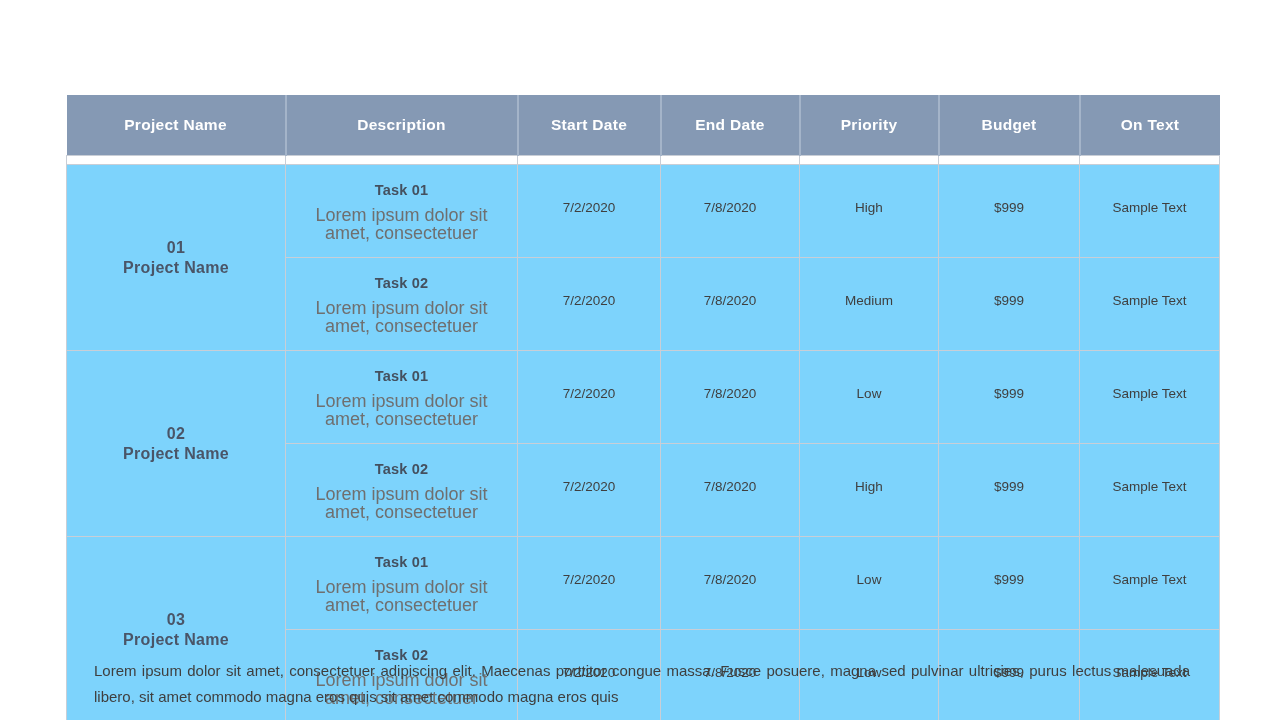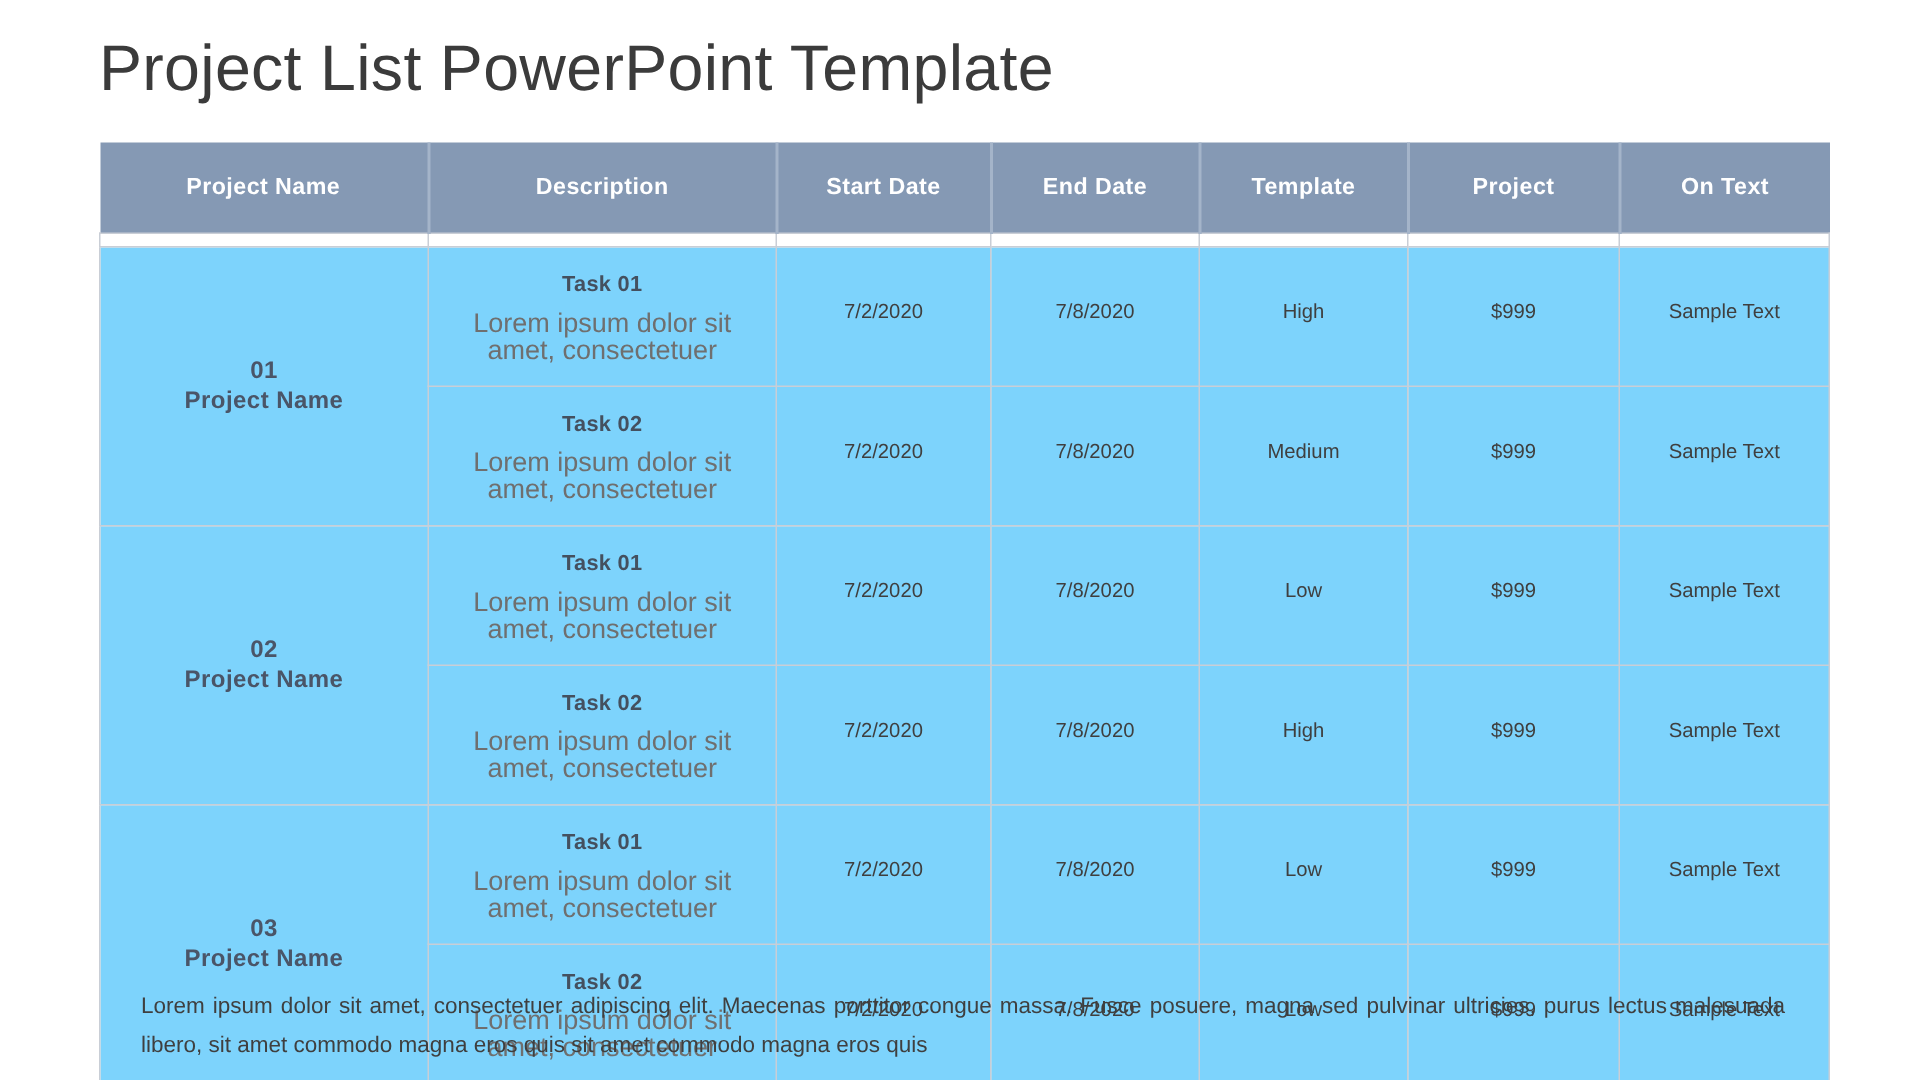--- a/index.html
+++ b/index.html
@@ -145,42 +145,41 @@
     color: #3f3f3f;
     text-align: justify;
     text-justify: inter-word;
   }
 </style>
 </head>
 <body>
 
 <div class="slide">
 
-  <div class="slide-title">Project List PowerPoint Template</div>
 
   <div class="table-wrap">
     <table class="project-table">
       <colgroup>
         <col class="c-project">
         <col class="c-desc">
         <col class="c-start">
         <col class="c-end">
         <col class="c-priority">
         <col class="c-budget">
         <col class="c-track">
       </colgroup>
 
       <thead>
         <tr>
           <th>Project Name</th>
           <th>Description</th>
           <th>Start Date</th>
           <th>End Date</th>
-          <th>Template</th>
-          <th>Project</th>
+          <th>Priority</th>
+          <th>Budget</th>
           <th>On Text</th>
         </tr>
       </thead>
 
       <tbody>
 
         <tr class="spacer-row">
           <td></td>
           <td></td>
           <td></td>

